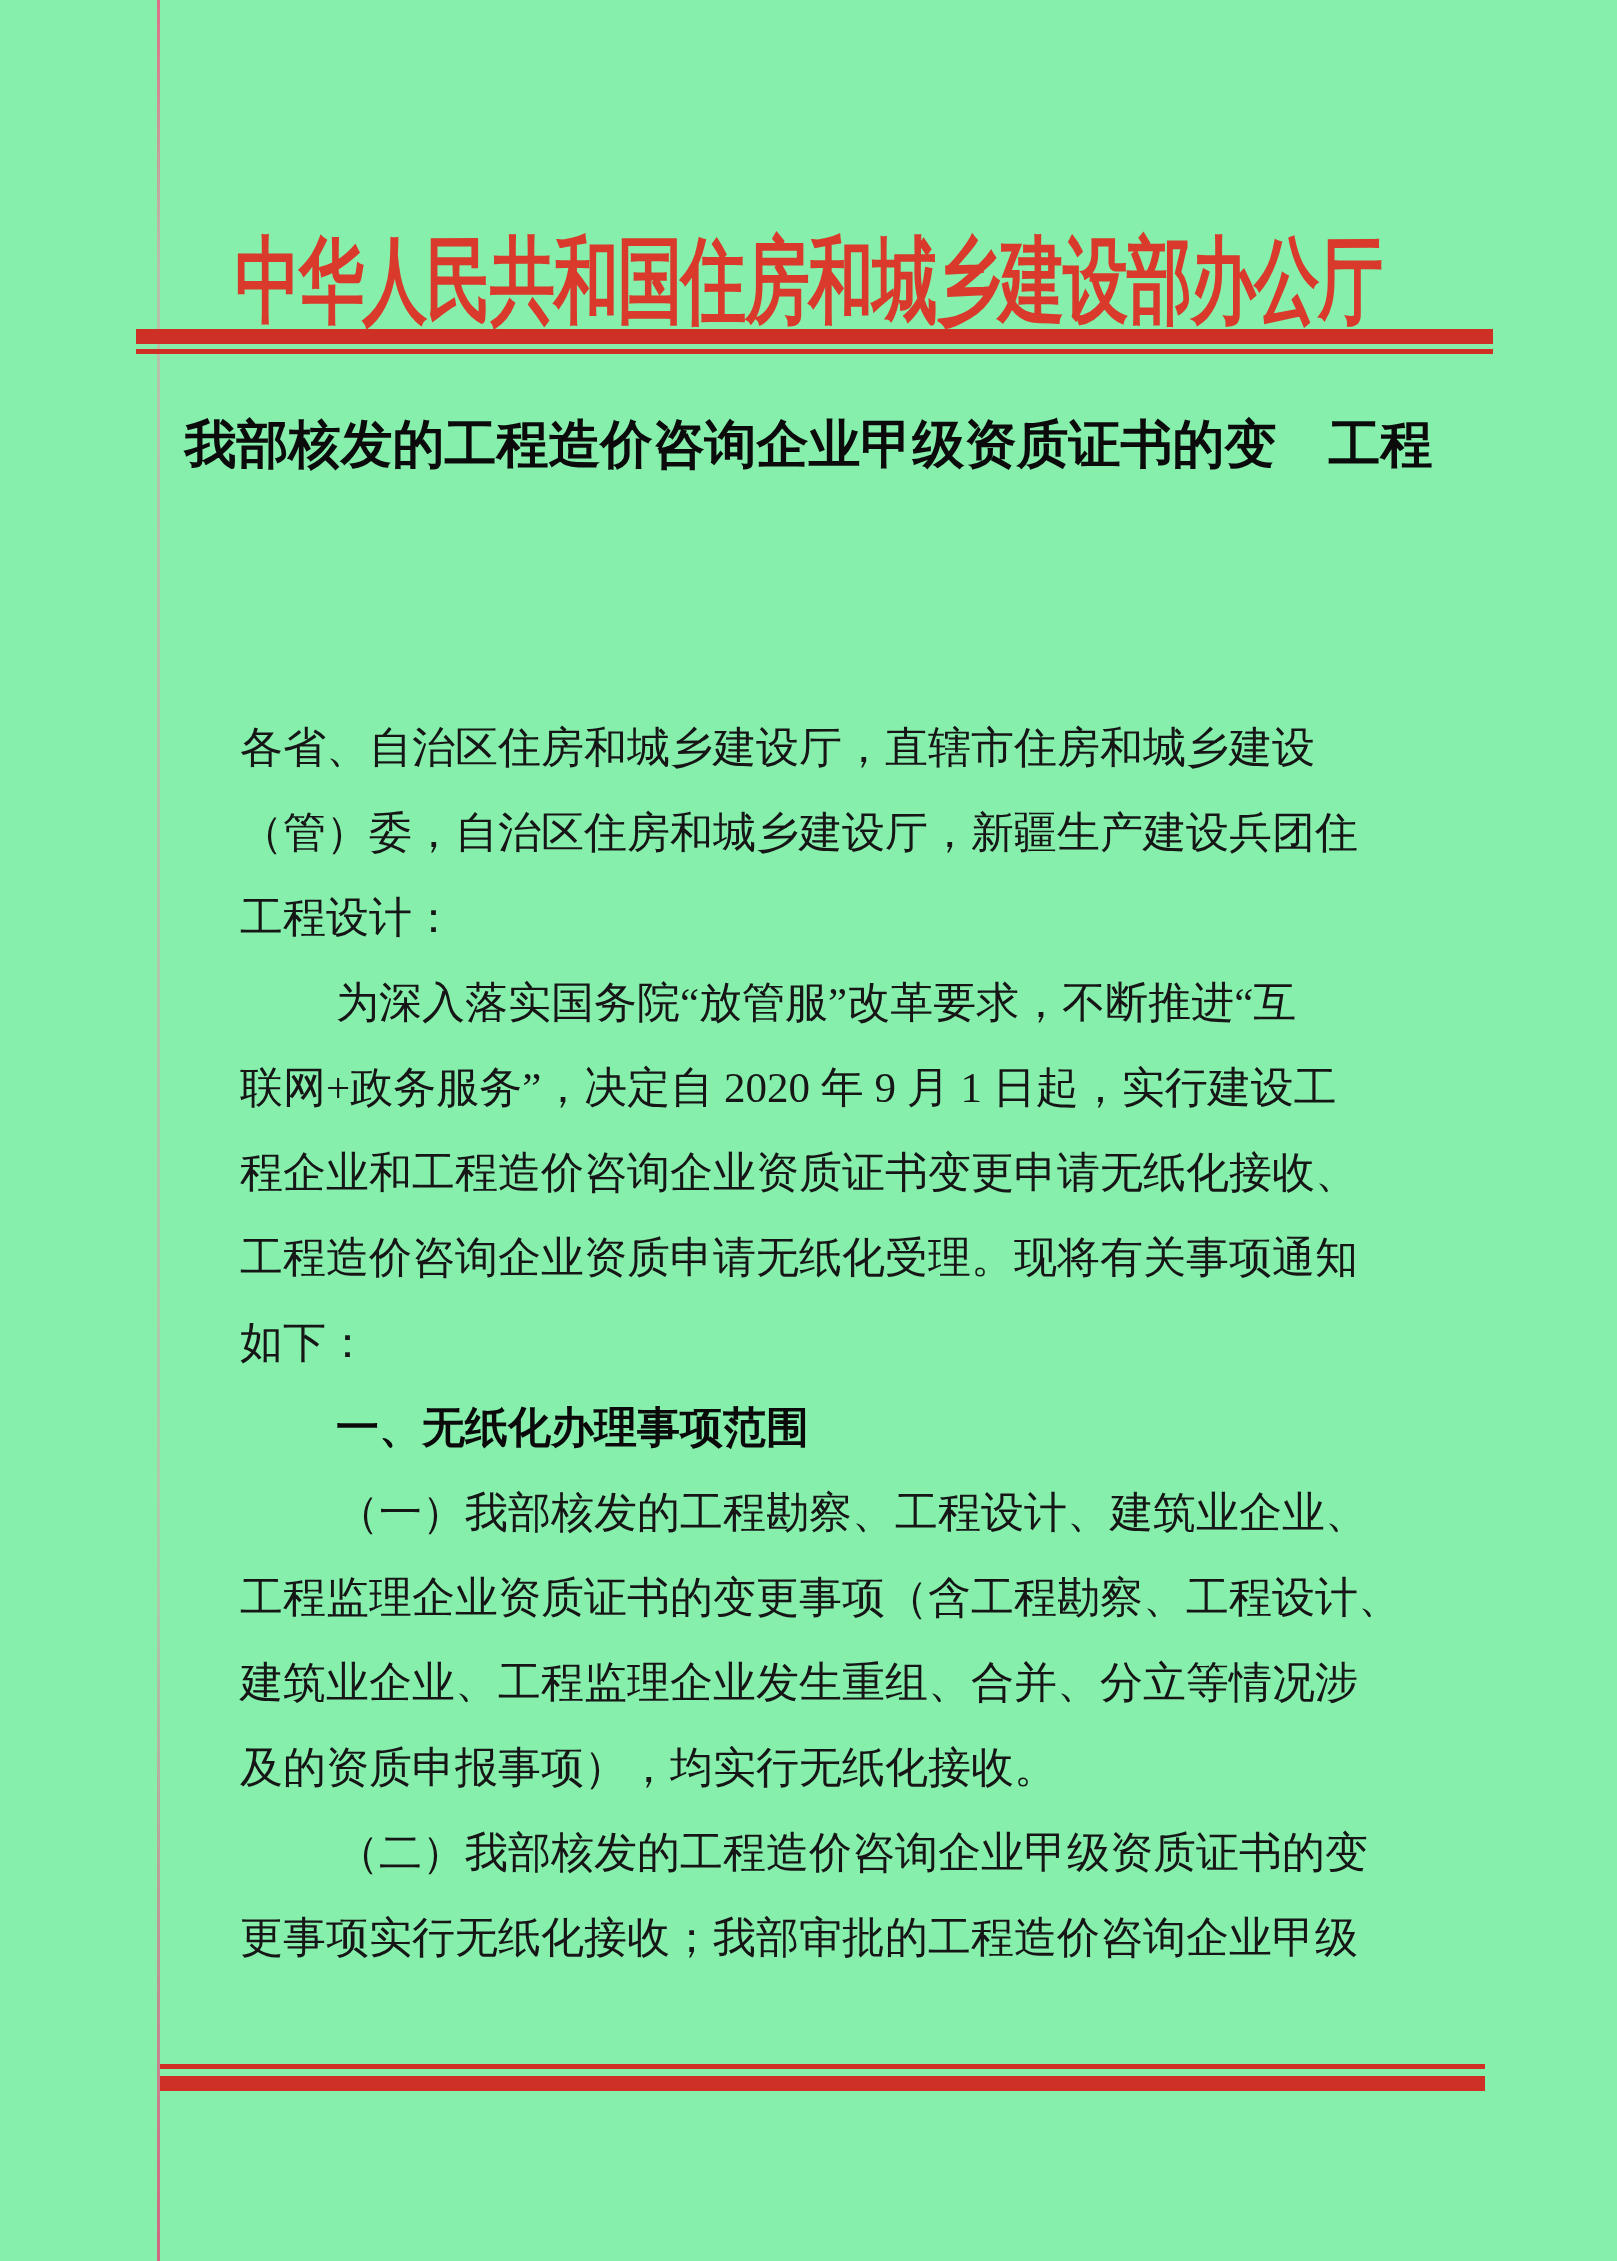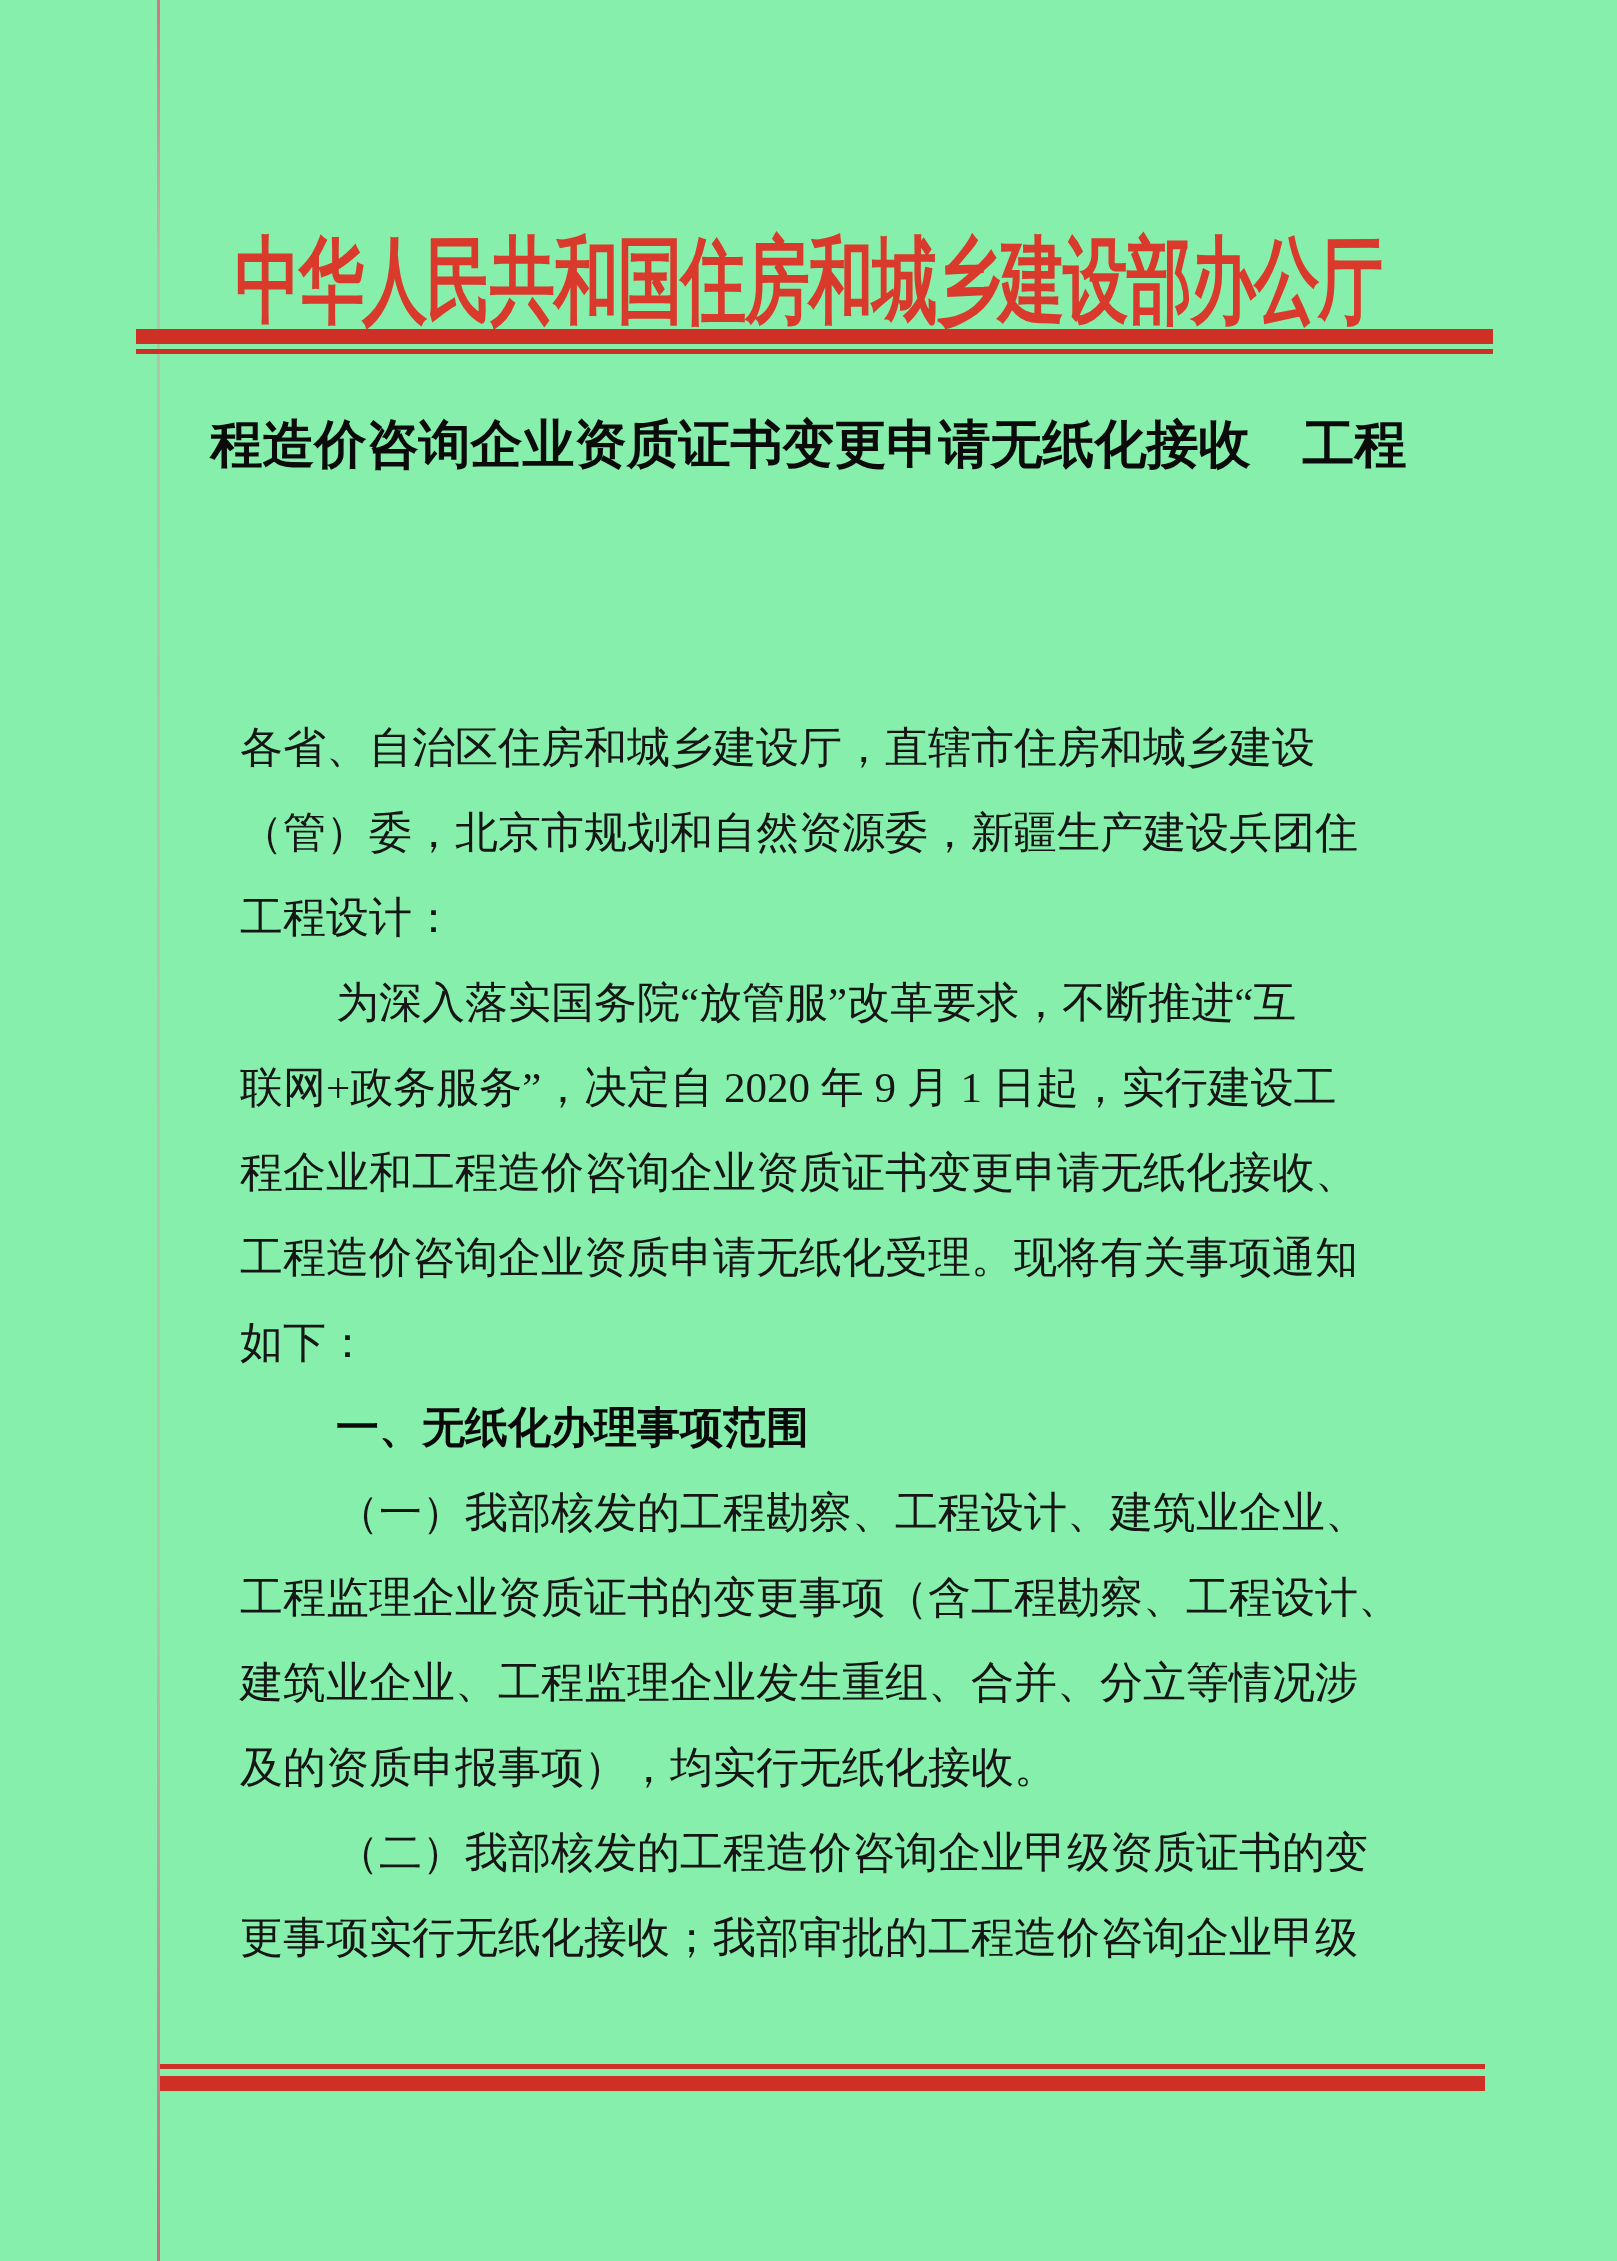--- a/index.html
+++ b/index.html
@@ -87,26 +87,26 @@
 <div class="page">
 
   <div class="scan-line"></div>
 
   <div class="org-title">中华人民共和国住房和城乡建设部办公厅</div>
 
   <div class="rule rule-head-thick"></div>
   <div class="rule rule-head-thin"></div>
 
   <div class="doc-title">
-    <div class="doc-title-line">程造价咨询企业资质证书变更申请无纸化接收　工程</div>
+    <div class="doc-title-line">我部核发的工程造价咨询企业甲级资质证书的变　工程</div>
   </div>
 
   <div class="body-block">
     <div class="body-line">各省、自治区住房和城乡建设厅，直辖市住房和城乡建设</div>
-    <div class="body-line">（管）委，北京市规划和自然资源委，新疆生产建设兵团住</div>
+    <div class="body-line">（管）委，自治区住房和城乡建设厅，新疆生产建设兵团住</div>
     <div class="body-line">工程设计：</div>
     <div class="body-line indent">为深入落实国务院“放管服”改革要求，不断推进“互</div>
     <div class="body-line">联网+政务服务”，决定自 2020 年 9 月 1 日起，实行建设工</div>
     <div class="body-line">程企业和工程造价咨询企业资质证书变更申请无纸化接收、</div>
     <div class="body-line">工程造价咨询企业资质申请无纸化受理。现将有关事项通知</div>
     <div class="body-line">如下：</div>
     <div class="body-line indent section-heading">一、无纸化办理事项范围</div>
     <div class="body-line indent">（一）我部核发的工程勘察、工程设计、建筑业企业、</div>
     <div class="body-line">工程监理企业资质证书的变更事项（含工程勘察、工程设计、</div>
     <div class="body-line">建筑业企业、工程监理企业发生重组、合并、分立等情况涉</div>

